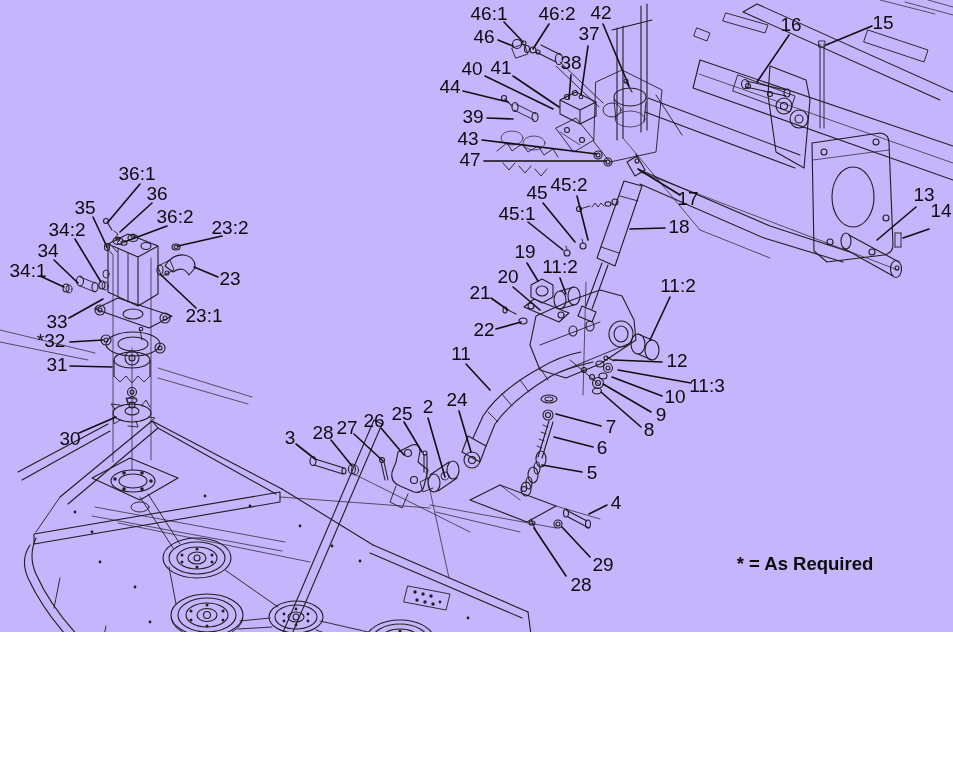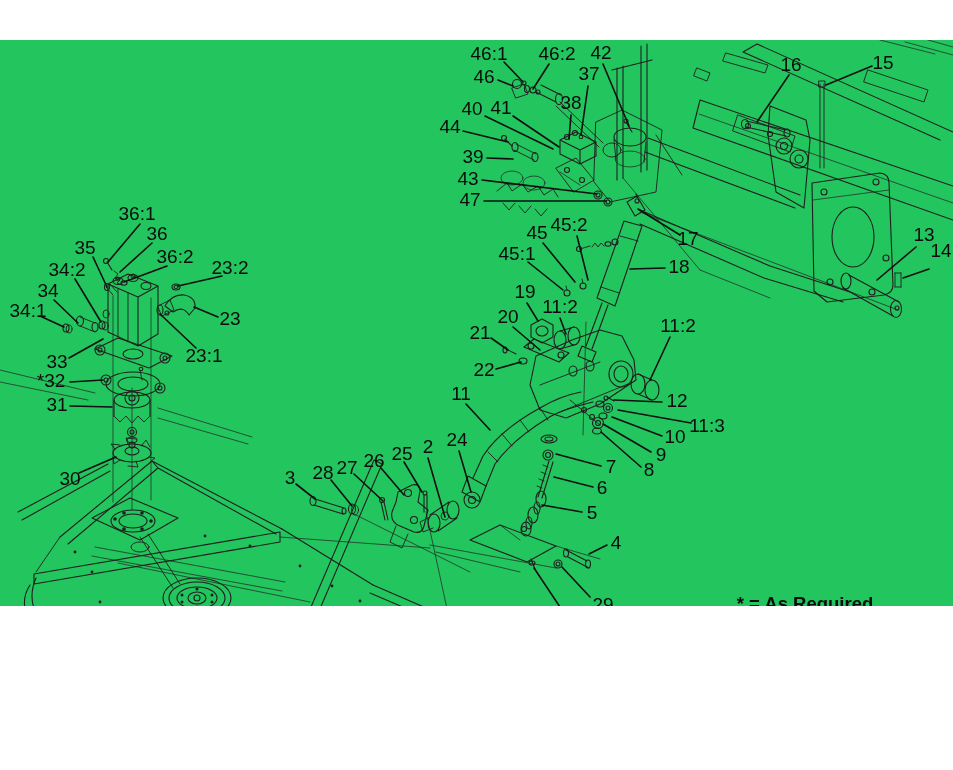--- a/index.html
+++ b/index.html
@@ -1,16 +1,16 @@
 <!DOCTYPE html>
 <html><head>
 <meta charset="utf-8">
 <style>
   html,body{margin:0;padding:0;background:#ffffff;}
-  .stage{position:relative;width:953px;height:566px;background:#22c55e;overflow:hidden;margin-top:40px;}
+  .stage{position:relative;width:953px;height:632px;background:#c4b5fd;overflow:hidden;}
   svg{display:block;}
   svg path,svg ellipse,svg circle,svg line,svg polyline,svg polygon{
     fill:none;stroke:#1f1f1f;stroke-width:1.1;stroke-linecap:round;stroke-linejoin:round;}
   .thin{stroke-width:0.7;}
   .med{stroke-width:0.9;}
   .dot{fill:#1f1f1f;stroke:none;}
   .leader{stroke:#101010;stroke-width:1.6;}
   text{font-family:"Liberation Sans",sans-serif;font-size:19px;fill:#0c0c0c;
        text-anchor:middle;dominant-baseline:middle;}
   text.note{font-weight:bold;font-size:18.5px;}

